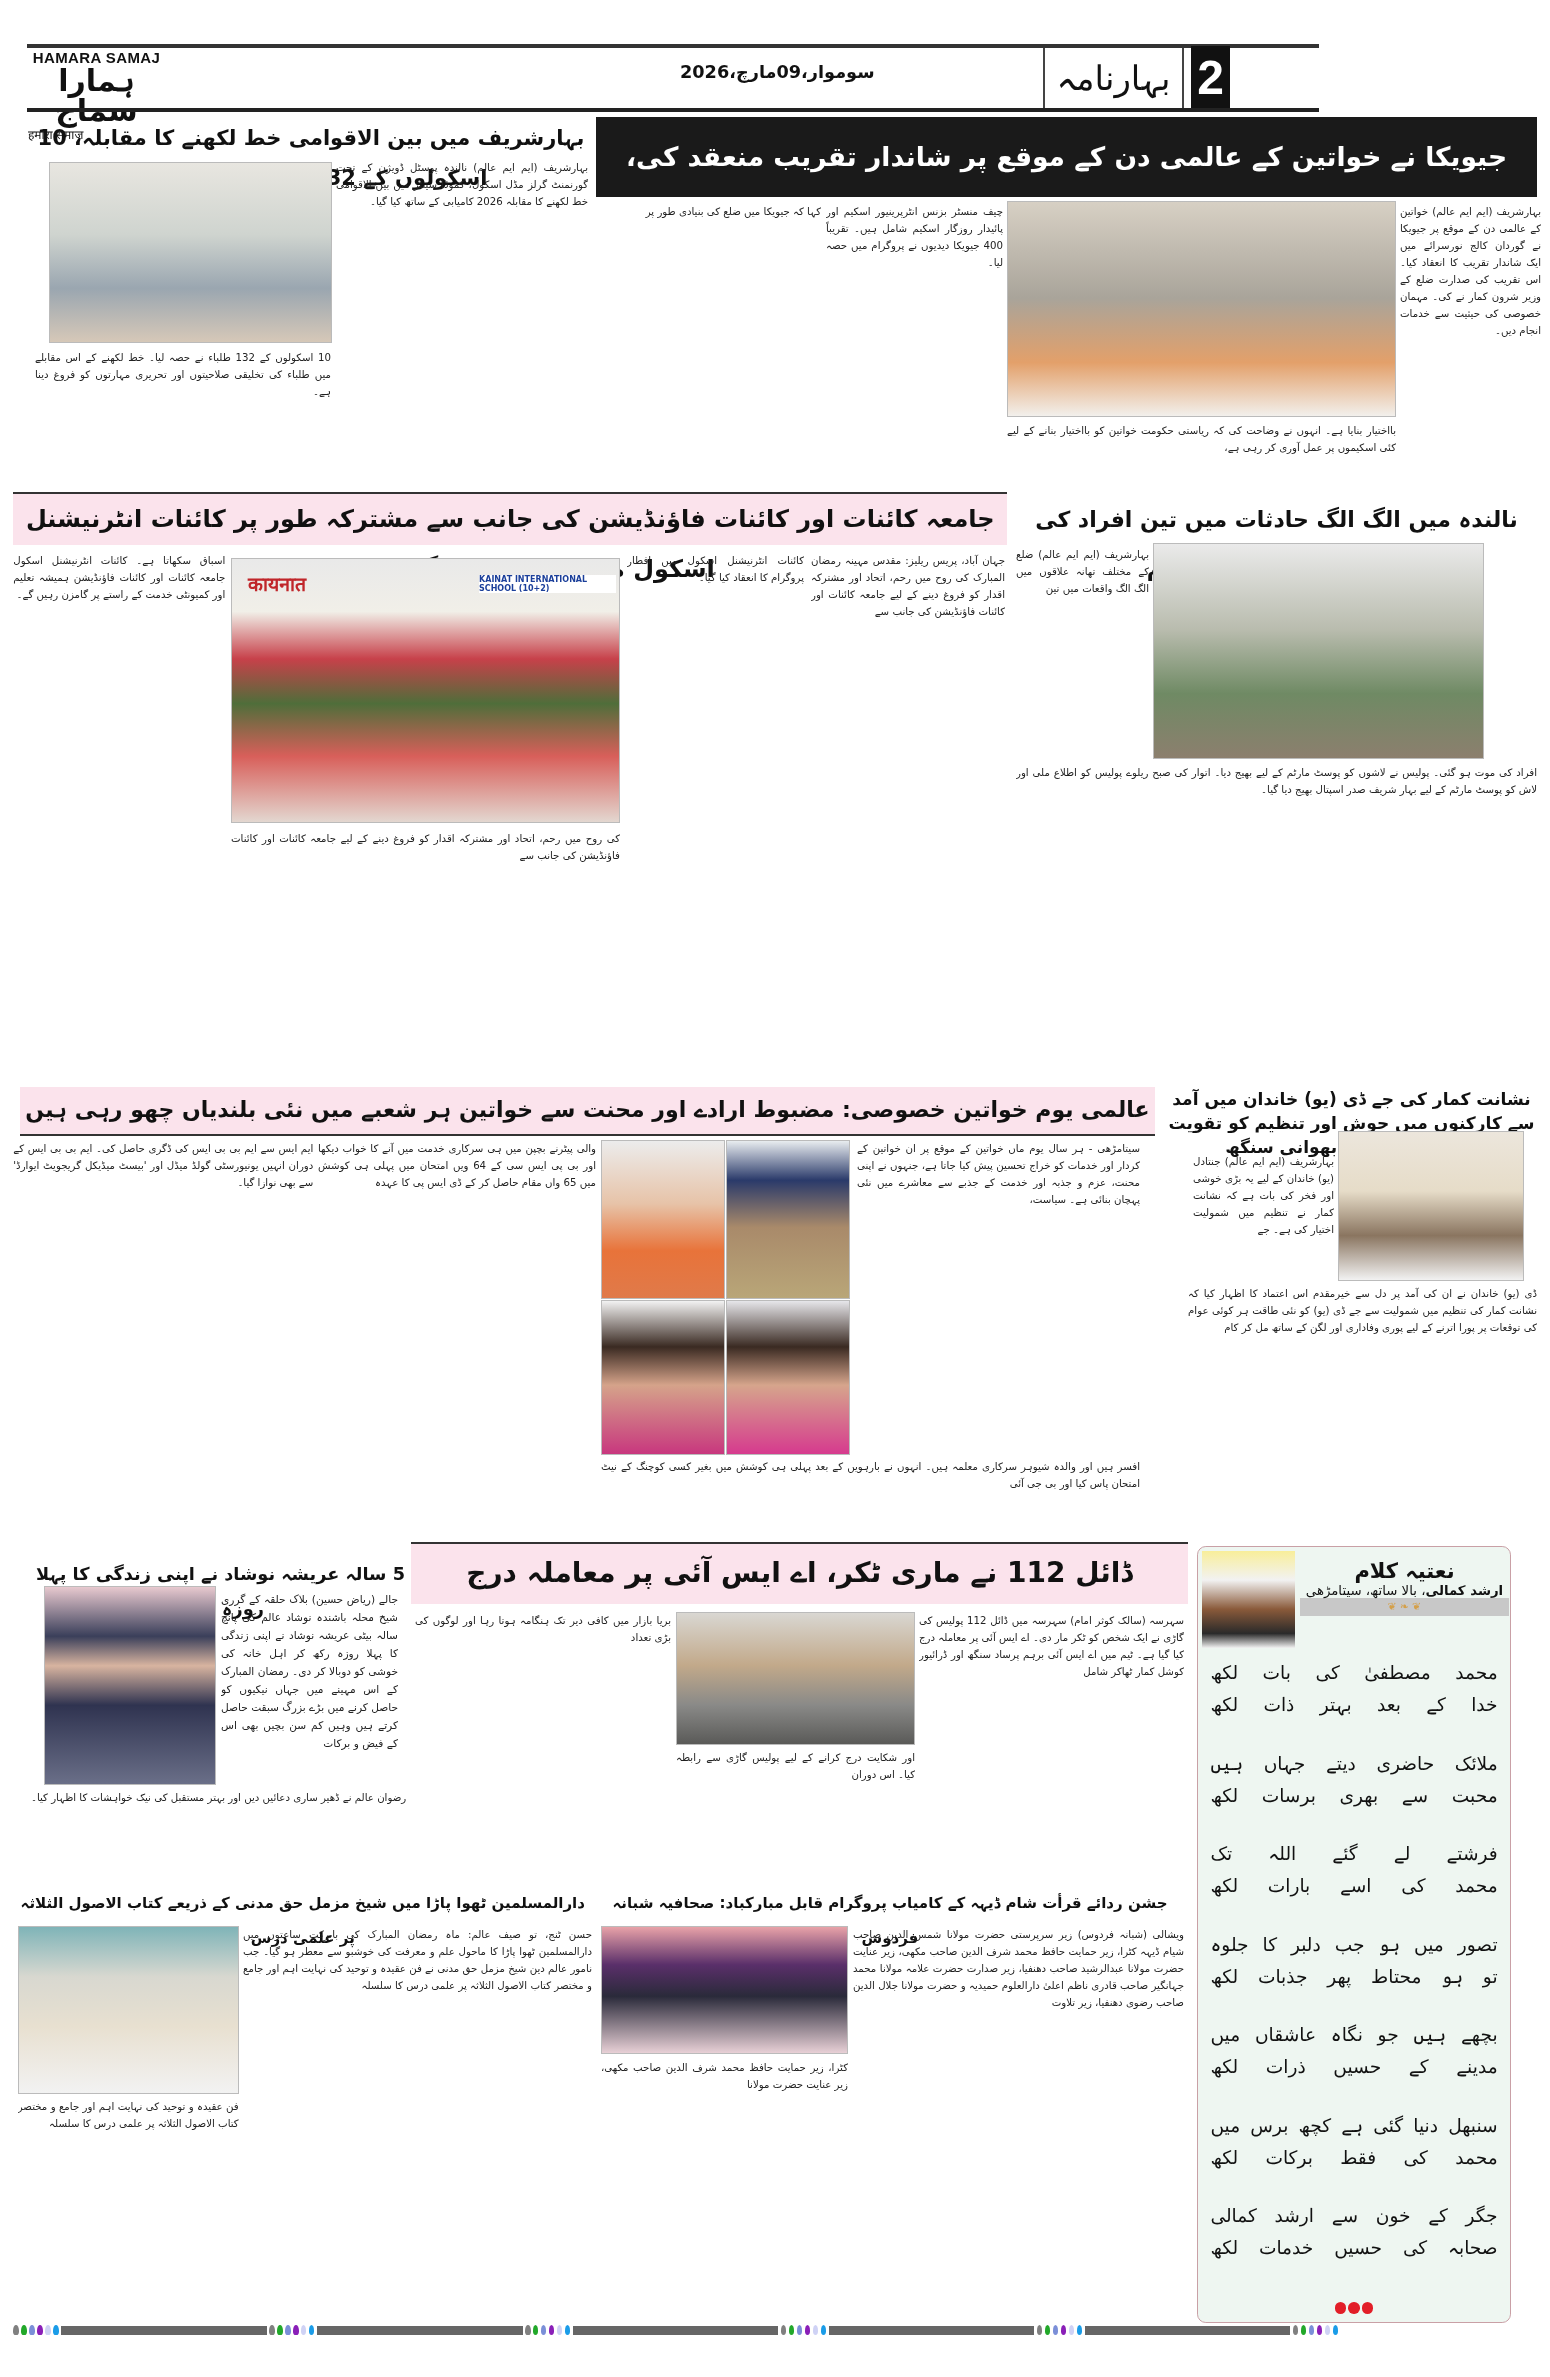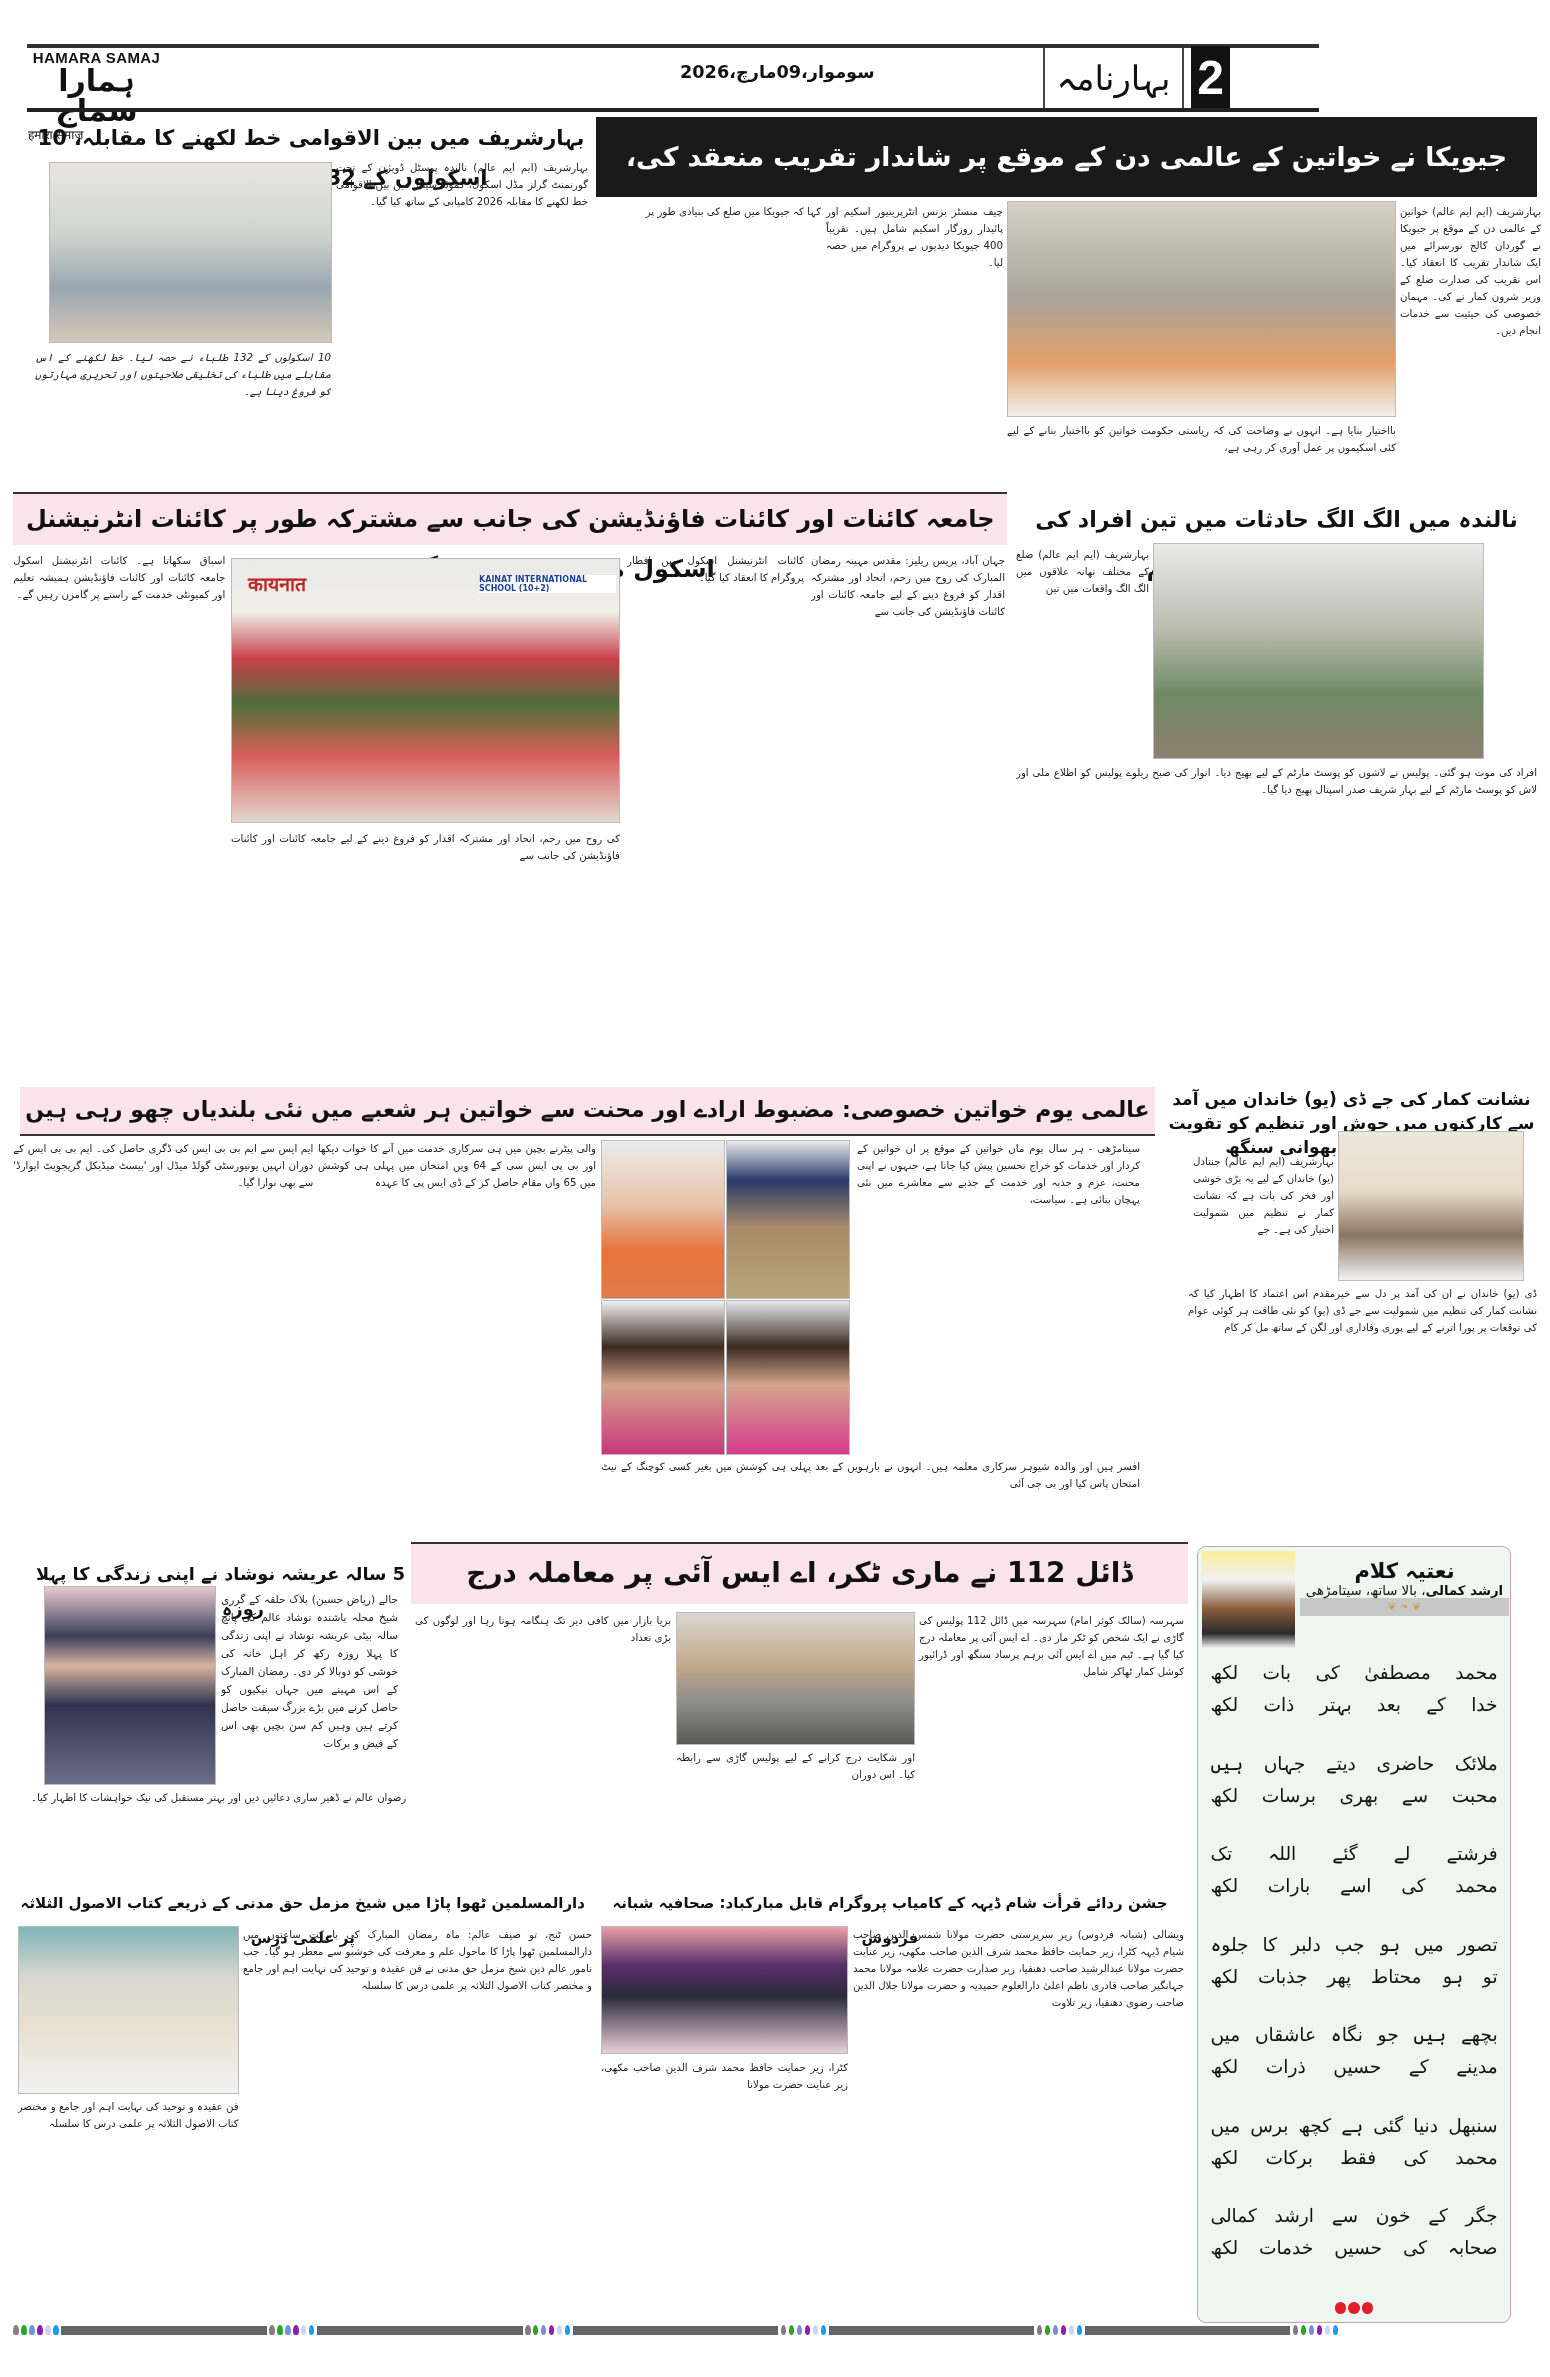--- a/index.html
+++ b/index.html
@@ -57,21 +57,21 @@
 <div class="abs body-text" style="left:1007px; top:422px; width:389px; height:53px;">بااختیار بنایا ہے۔ انہوں نے وضاحت کی کہ ریاستی حکومت خواتین کو بااختیار بنانے کے لیے کئی اسکیموں پر عمل آوری کر رہی ہے،</div>
 <div class="abs body-text" style="left:826px; top:203px; width:177px; height:274px;">چیف منسٹر بزنس انٹرپرینیور اسکیم اور پائیدار روزگار اسکیم شامل ہیں۔ تقریباً 400 جیویکا دیدیوں نے پروگرام میں حصہ لیا۔</div>
 <div class="abs body-text" style="left:596px; top:203px; width:225px; height:274px;">کہا کہ جیویکا میں ضلع کی بنیادی طور پر</div>
 
 <div class="abs hl-plain" style="left:35px; top:118px; width:552px; height:40px; font-size:21px; line-height:40px;">بہارشریف میں بین الاقوامی خط لکھنے کا مقابلہ، 10 اسکولوں کے 132 طلباء نے حصہ لیا</div>
 <div class="abs body-text" style="left:336px; top:159px; width:252px; height:318px;">
   <span>بہارشریف (ایم ایم عالم) نالندہ پوسٹل ڈویژن کے</span>
   <span>تحت گورنمنٹ گرلز مڈل اسکول، کموڈا سینٹر میں بین الاقوامی خط لکھنے کا مقابلہ 2026 کامیابی کے ساتھ کیا گیا۔</span>
 </div>
 <div class="abs photo" style="left:49px; top:162px; width:283px; height:181px; background:linear-gradient(180deg,#e8e6e0 0%,#cfd4cf 40%,#9aa6b0 70%,#d6c8b8 100%);"></div>
-<div class="abs body-text" style="left:35px; top:349px; width:296px; height:128px;font-style:italic;">10 اسکولوں کے 132 طلباء نے حصہ لیا۔ خط لکھنے کے اس مقابلے میں طلباء کی تخلیقی صلاحیتوں اور تحریری مہارتوں کو فروغ دینا ہے۔</div>
+<div class="abs body-text" style="left:35px; top:349px; width:296px; height:128px;">10 اسکولوں کے 132 طلباء نے حصہ لیا۔ خط لکھنے کے اس مقابلے میں طلباء کی تخلیقی صلاحیتوں اور تحریری مہارتوں کو فروغ دینا ہے۔</div>
 
 <div class="abs hl-plain" style="left:1016px; top:495px; width:521px; height:49px; font-size:22px; line-height:49px;">نالندہ میں الگ الگ حادثات میں تین افراد کی موت، گھروں میں کہرام</div>
 <div class="abs photo" style="left:1153px; top:543px; width:331px; height:216px; background:linear-gradient(180deg,#eaeaea 0%,#b9bcae 40%,#6f8a64 70%,#8c7f6e 100%);"></div>
 <div class="abs body-text" style="left:1016px; top:546px; width:133px; height:216px;">بہارشریف (ایم ایم عالم) ضلع کے مختلف تھانہ علاقوں میں الگ الگ واقعات میں تین</div>
 <div class="abs body-text" style="left:1016px; top:764px; width:521px; height:318px;">
   <span>افراد کی موت ہو گئی۔ پولیس نے لاشوں کو پوسٹ مارٹم کے لیے بھیج دیا۔</span>
   <span>اتوار کی صبح ریلوے پولیس کو اطلاع ملی اور لاش کو پوسٹ مارٹم کے لیے بہار شریف صدر اسپتال بھیج دیا گیا۔</span>
 </div>
 
 <div class="abs hl-pink" style="left:13.3px; top:492px; width:994px; height:53px; font-size:24px; line-height:50px;">جامعہ کائنات اور کائنات فاؤنڈیشن کی جانب سے مشترکہ طور پر کائنات انٹرنیشنل اسکول میں 'افطار' پروگرام منعقد</div>

